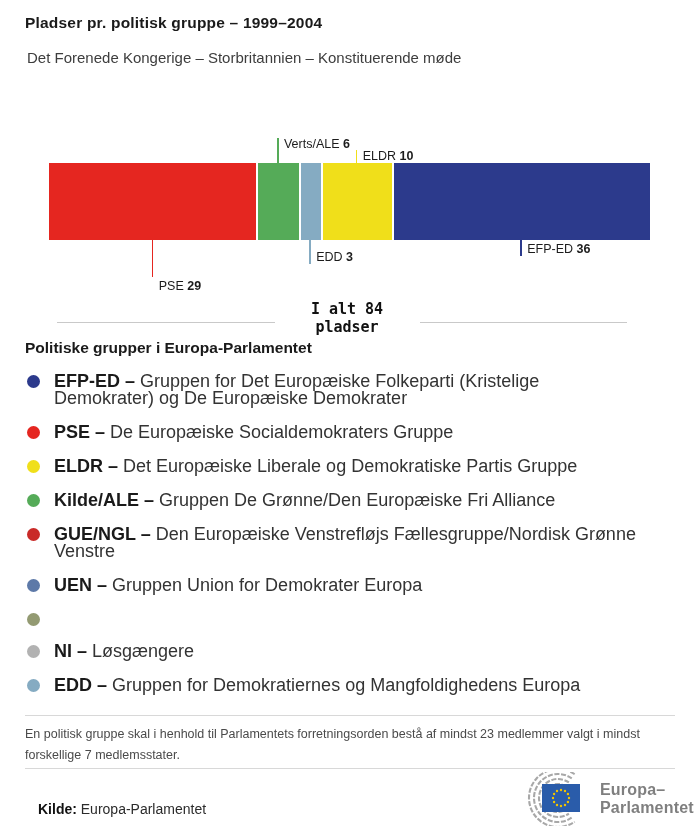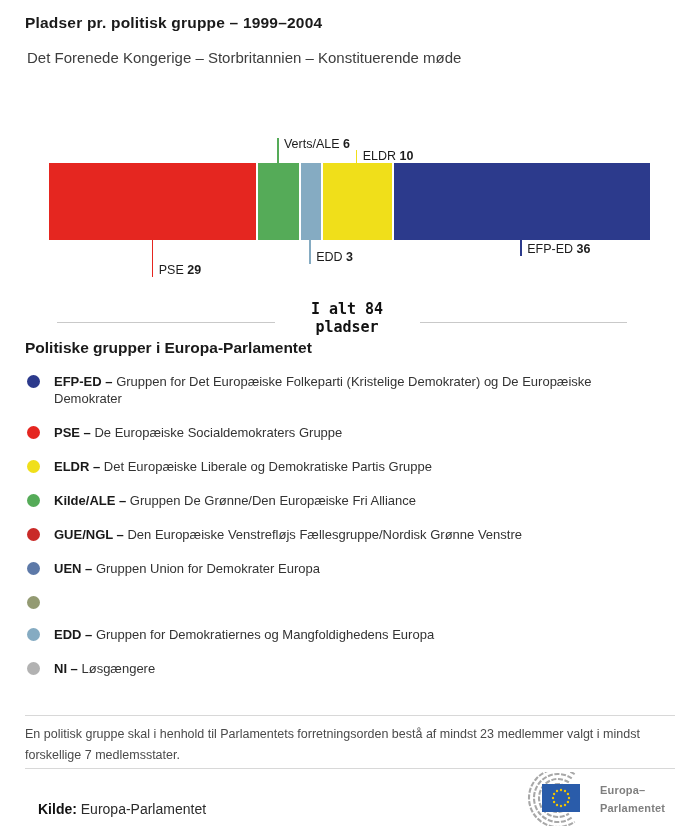--- a/index.html
+++ b/index.html
@@ -18,51 +18,51 @@
   .callout-label b{font-weight:bold;}
 
   
   .total-line{position:absolute;top:322px;height:1px;background:#c9c9c9;}
   .total-text{position:absolute;left:267px;top:300px;width:160px;text-align:center;
               font-family:"DejaVu Sans Mono",monospace;font-weight:bold;font-size:15px;line-height:18px;color:#111;}
 
   
   .section-heading{position:absolute;left:25px;top:339px;font-size:15.5px;font-weight:bold;color:#1a1a1a;}
   #legend-list{position:absolute;left:25px;top:373px;width:645px;}
-  .legend-row{display:flex;align-items:flex-start;margin-bottom:17px;font-size:13px;line-height:17px;}
+  .legend-row{display:flex;align-items:flex-start;margin-bottom:17px;font-size:18px;line-height:17px;}
   .dot{width:13px;height:13px;border-radius:50%;margin:2px 14px 0 2px;flex:none;}
   .legend-text{max-width:590px;color:#333;}
   .legend-text b{color:#1a1a1a;font-weight:bold;}
 
   
   .rule{position:absolute;left:25px;width:650px;height:1px;background:#d8d8d8;}
   .footnote{position:absolute;left:25px;top:724px;width:632px;font-size:12.5px;line-height:21px;color:#4a4a4a;}
   .source{position:absolute;left:38px;top:801px;font-size:14px;color:#2b2b2b;}
   .source b{color:#111;}
   .logo{position:absolute;left:508px;top:772px;display:flex;align-items:center;}
-  .logo-text{margin-left:6px;font-size:11px;font-weight:bold;color:#7f7f7f;line-height:18px;letter-spacing:.2px;}
+  .logo-text{margin-left:6px;font-size:16px;font-weight:bold;color:#7f7f7f;line-height:18px;letter-spacing:.2px;}
 </style>
 </head>
 <body>
 
 <div id="page">
 
   <div class="title">Pladser pr. politisk gruppe – 1999–2004</div>
   <div class="subtitle">Det Forenede Kongerige – Storbritannien – Konstituerende møde</div>
 
   <div id="seats-bar">
       <div class="bar-seg" style="width: 34.5238%; background: rgb(229, 38, 32);"></div>
       <div class="bar-seg" style="width: 7.14286%; background: rgb(85, 171, 88); border-left: 2px solid rgb(255, 255, 255);"></div>
       <div class="bar-seg" style="width: 3.57143%; background: rgb(133, 171, 194); border-left: 2px solid rgb(255, 255, 255);"></div>
       <div class="bar-seg" style="width: 11.9048%; background: rgb(240, 223, 26); border-left: 2px solid rgb(255, 255, 255);"></div>
       <div class="bar-seg" style="width: 42.8571%; background: rgb(44, 58, 140); border-left: 2px solid rgb(255, 255, 255);"></div>
     </div>
   <div id="bar-callouts">
       <div class="tick" style="left: 151.994px; height: 37px; background: rgb(229, 38, 32); top: 240px;"></div>
-      <div class="callout-label" style="left: 158.744px; top: 263px;"><span>PSE </span><b>29</b></div>
+      <div class="callout-label" style="left: 158.744px; top: 279px;"><span>PSE </span><b>29</b></div>
       <div class="tick" style="left: 277.202px; height: 25px; background: rgb(85, 171, 88); top: 138px;"></div>
       <div class="callout-label" style="left: 283.952px; top: 137px;"><span>Verts/ALE </span><b>6</b></div>
       <div class="tick" style="left: 309.399px; height: 24px; background: rgb(133, 171, 194); top: 240px;"></div>
       <div class="callout-label" style="left: 316.149px; top: 250px; text-align: right;"><span>EDD </span><b>3</b></div>
       <div class="tick" style="left: 355.905px; height: 13px; background: rgb(240, 223, 26); top: 150px;"></div>
       <div class="callout-label" style="left: 362.655px; top: 149px;"><span>ELDR </span><b>10</b></div>
       <div class="tick" style="left: 520.464px; height: 16px; background: rgb(44, 58, 140); top: 240px;"></div>
       <div class="callout-label" style="left: 527.214px; top: 242px;"><span>EFP-ED </span><b>36</b></div>
     </div>
 
@@ -96,26 +96,26 @@
         <span class="legend-text"><b>GUE/NGL – </b><span>Den Europæiske Venstrefløjs Fællesgruppe/Nordisk Grønne Venstre</span></span>
       </div>
       <div class="legend-row">
         <span class="dot" style="background: rgb(93, 121, 168);"></span>
         <span class="legend-text"><b>UEN – </b><span>Gruppen Union for Demokrater Europa</span></span>
       </div>
       <div class="legend-row">
         <span class="dot" style="background: rgb(147, 154, 114);"></span>
       </div>
       <div class="legend-row">
+        <span class="dot" style="background: rgb(178, 178, 178);"></span>
+        <span class="legend-text"><b>NI – </b><span>Løsgængere</span></span>
+      </div>
+      <div class="legend-row">
         <span class="dot" style="background: rgb(133, 171, 194);"></span>
         <span class="legend-text"><b>EDD – </b><span>Gruppen for Demokratiernes og Mangfoldighedens Europa</span></span>
-      </div>
-      <div class="legend-row">
-        <span class="dot" style="background: rgb(178, 178, 178);"></span>
-        <span class="legend-text"><b>NI – </b><span>Løsgængere</span></span>
       </div>
     </div>
 
   <div class="rule" style="top:715px;"></div>
   <div class="footnote">En politisk gruppe skal i henhold til Parlamentets forretningsorden bestå af mindst 23 medlemmer valgt i mindst forskellige 7 medlemsstater.</div>
   <div class="rule" style="top:768px;"></div>
 
   <div class="source">
     <b>Kilde:</b>
     <span> </span>

